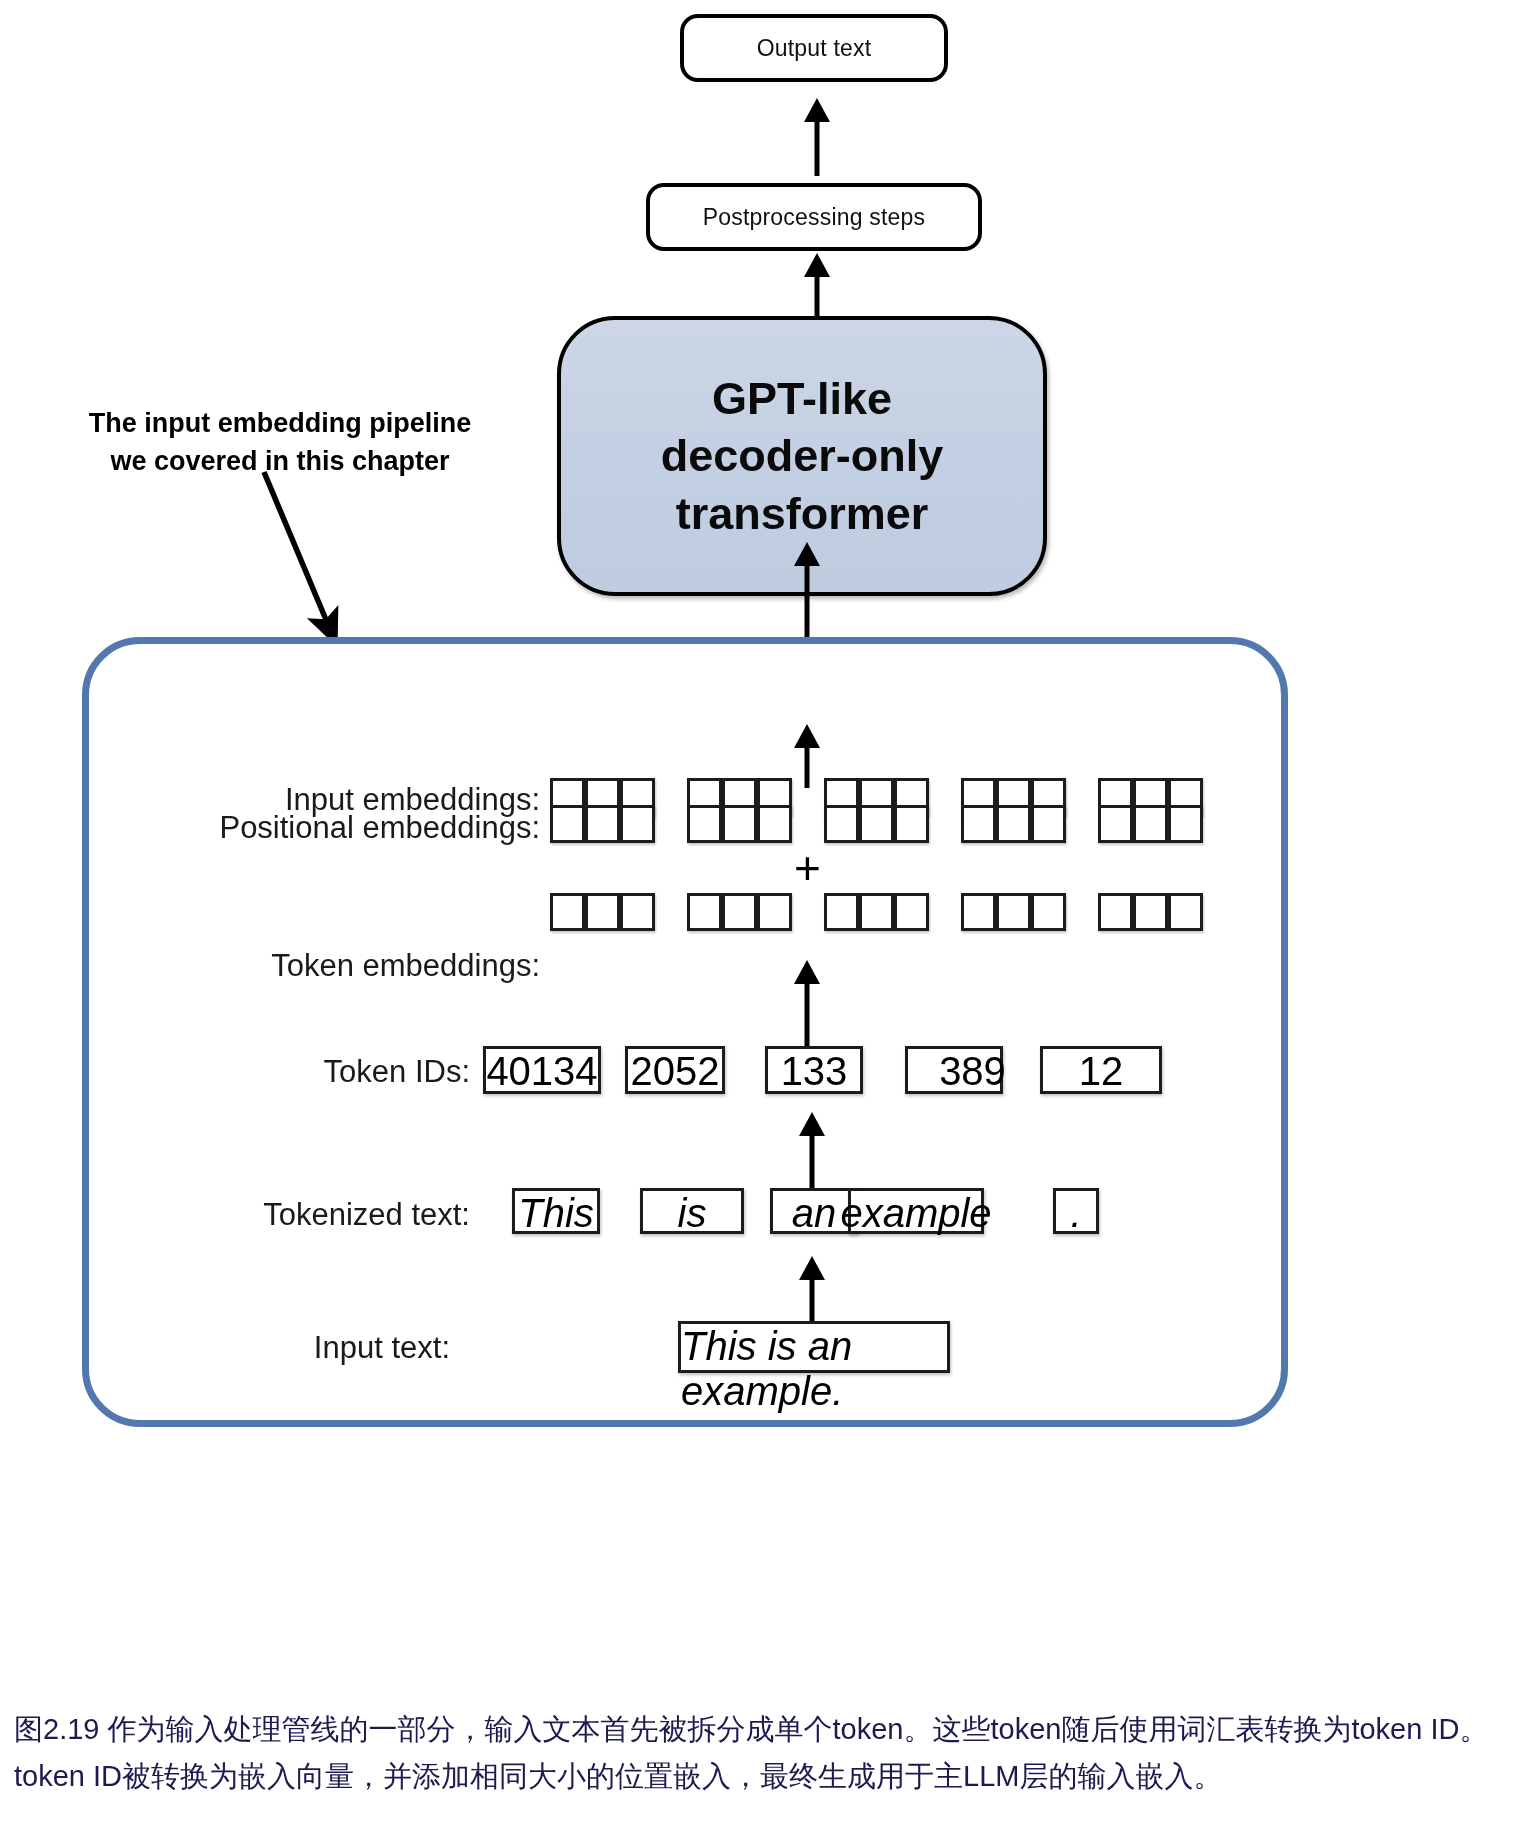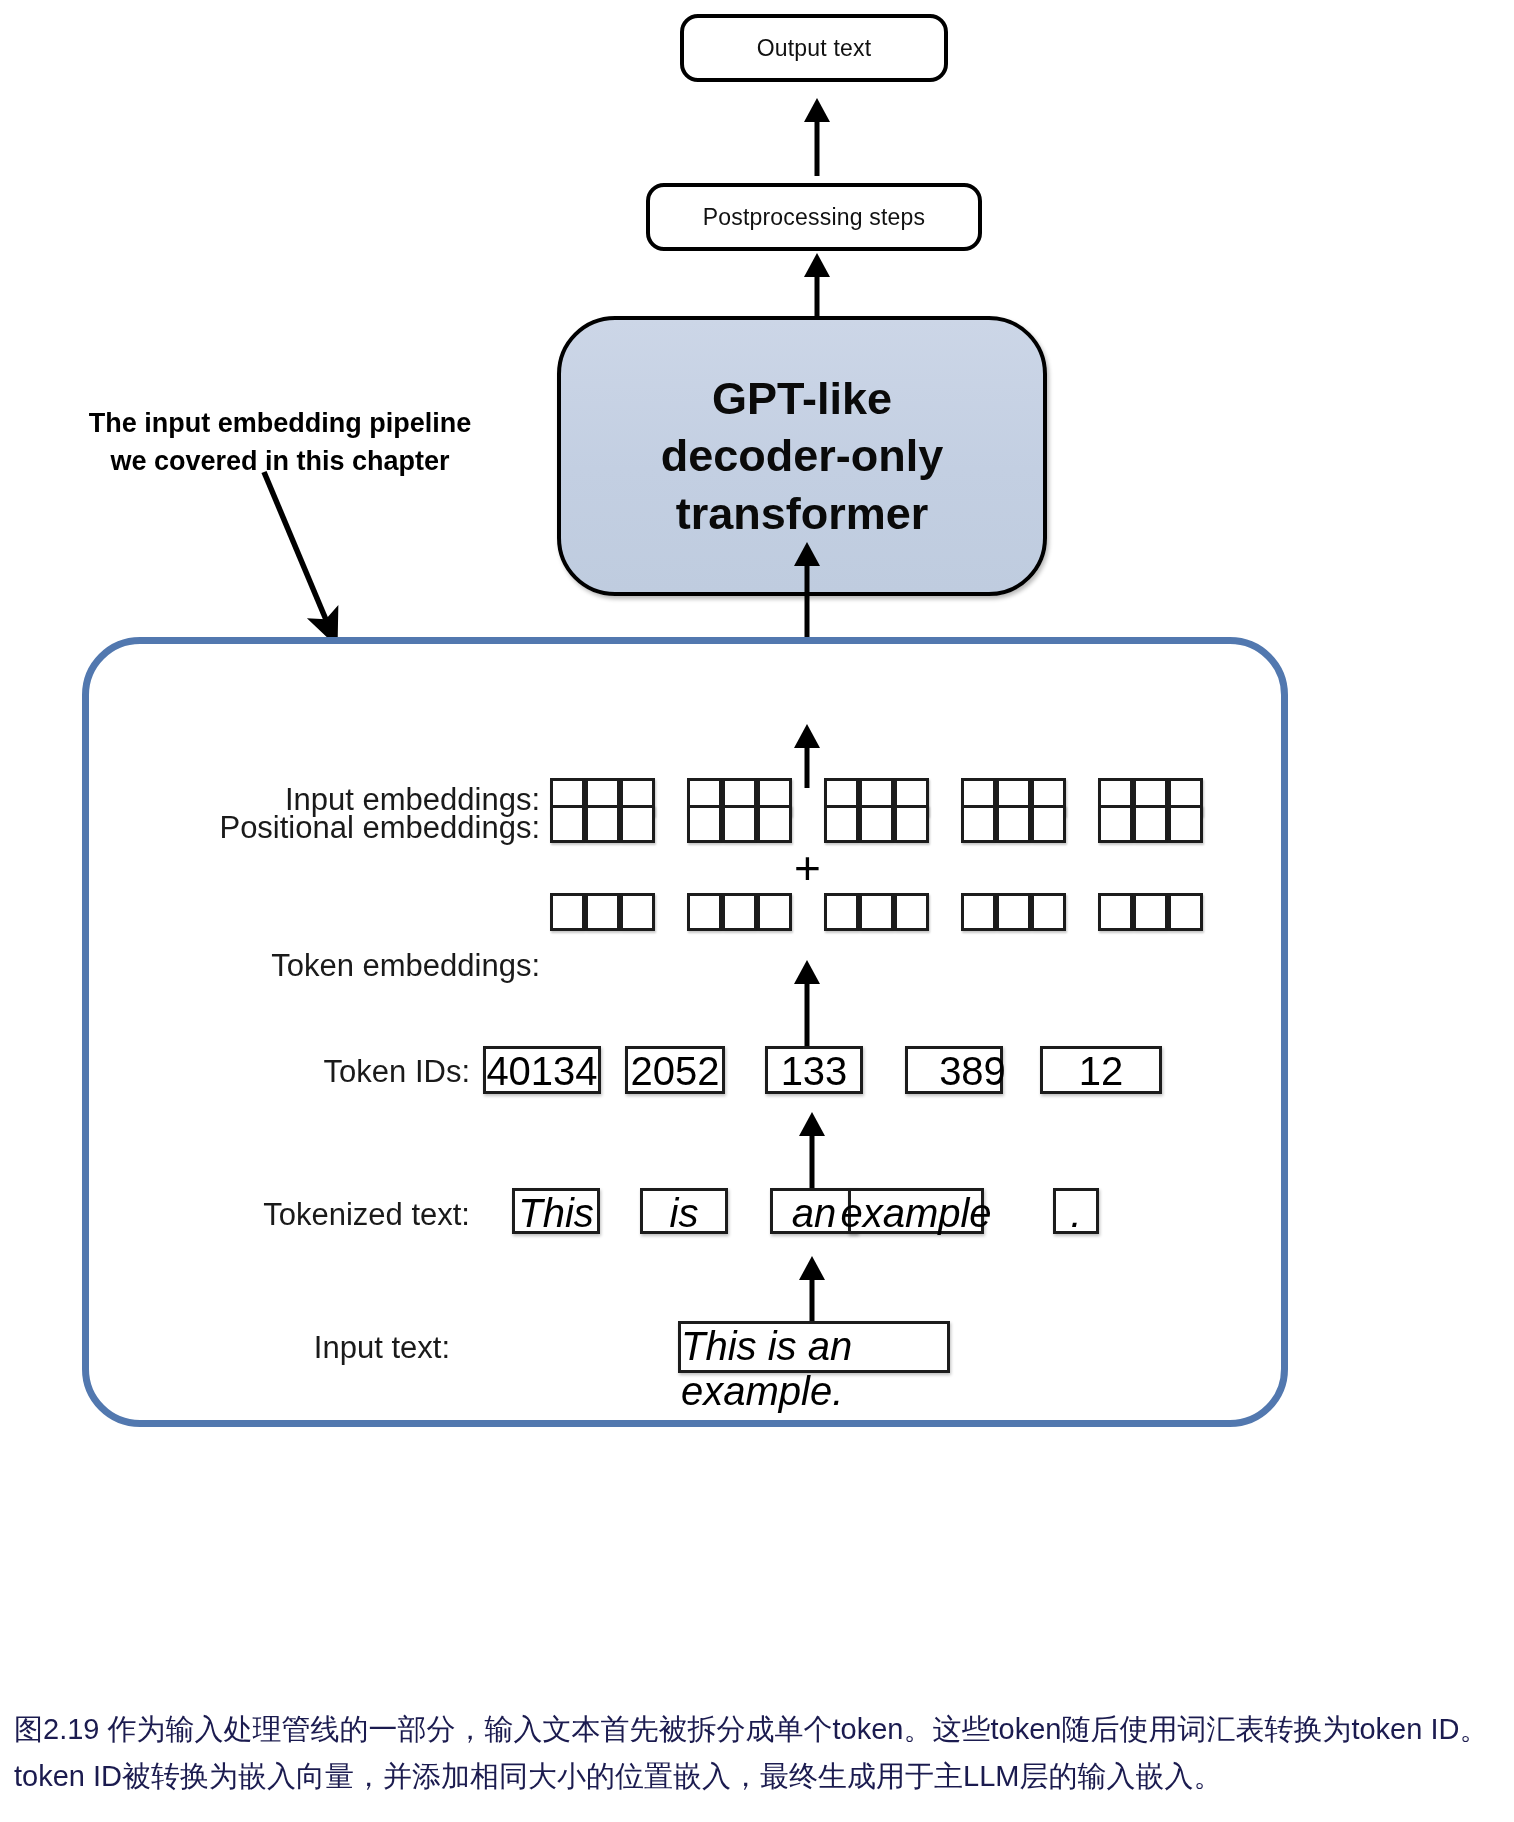--- a/index.html
+++ b/index.html
@@ -331,21 +331,21 @@
 
   <div class="v-arrow" style="left:799px; top:1112px; width:26px; height:76px;">
     <div class="head"></div>
     <div class="shaft" style="top:20px; height:56px;"></div>
   </div>
 
   <div class="row-label" style="left:150px; top:1197px; width:320px;">Tokenized text:</div>
   <div class="token-box italic" style="left:512px; top:1188px; width:88px; height:46px;">
     <span>This</span>
   </div>
-  <div class="token-box italic" style="left:640px; top:1188px; width:88px; height:46px;">
+  <div class="token-box italic" style="left:640px; top:1188px; width:104px; height:46px;">
     <span>is</span>
   </div>
   <div class="token-box italic" style="left:770px; top:1188px; width:88px; height:46px;">
     <span>an</span>
   </div>
   <div class="token-box italic" style="left:848px; top:1188px; width:136px; height:46px;">
     <span>example</span>
   </div>
   <div class="token-box italic" style="left:1053px; top:1188px; width:46px; height:46px;">
     <span>.</span>

